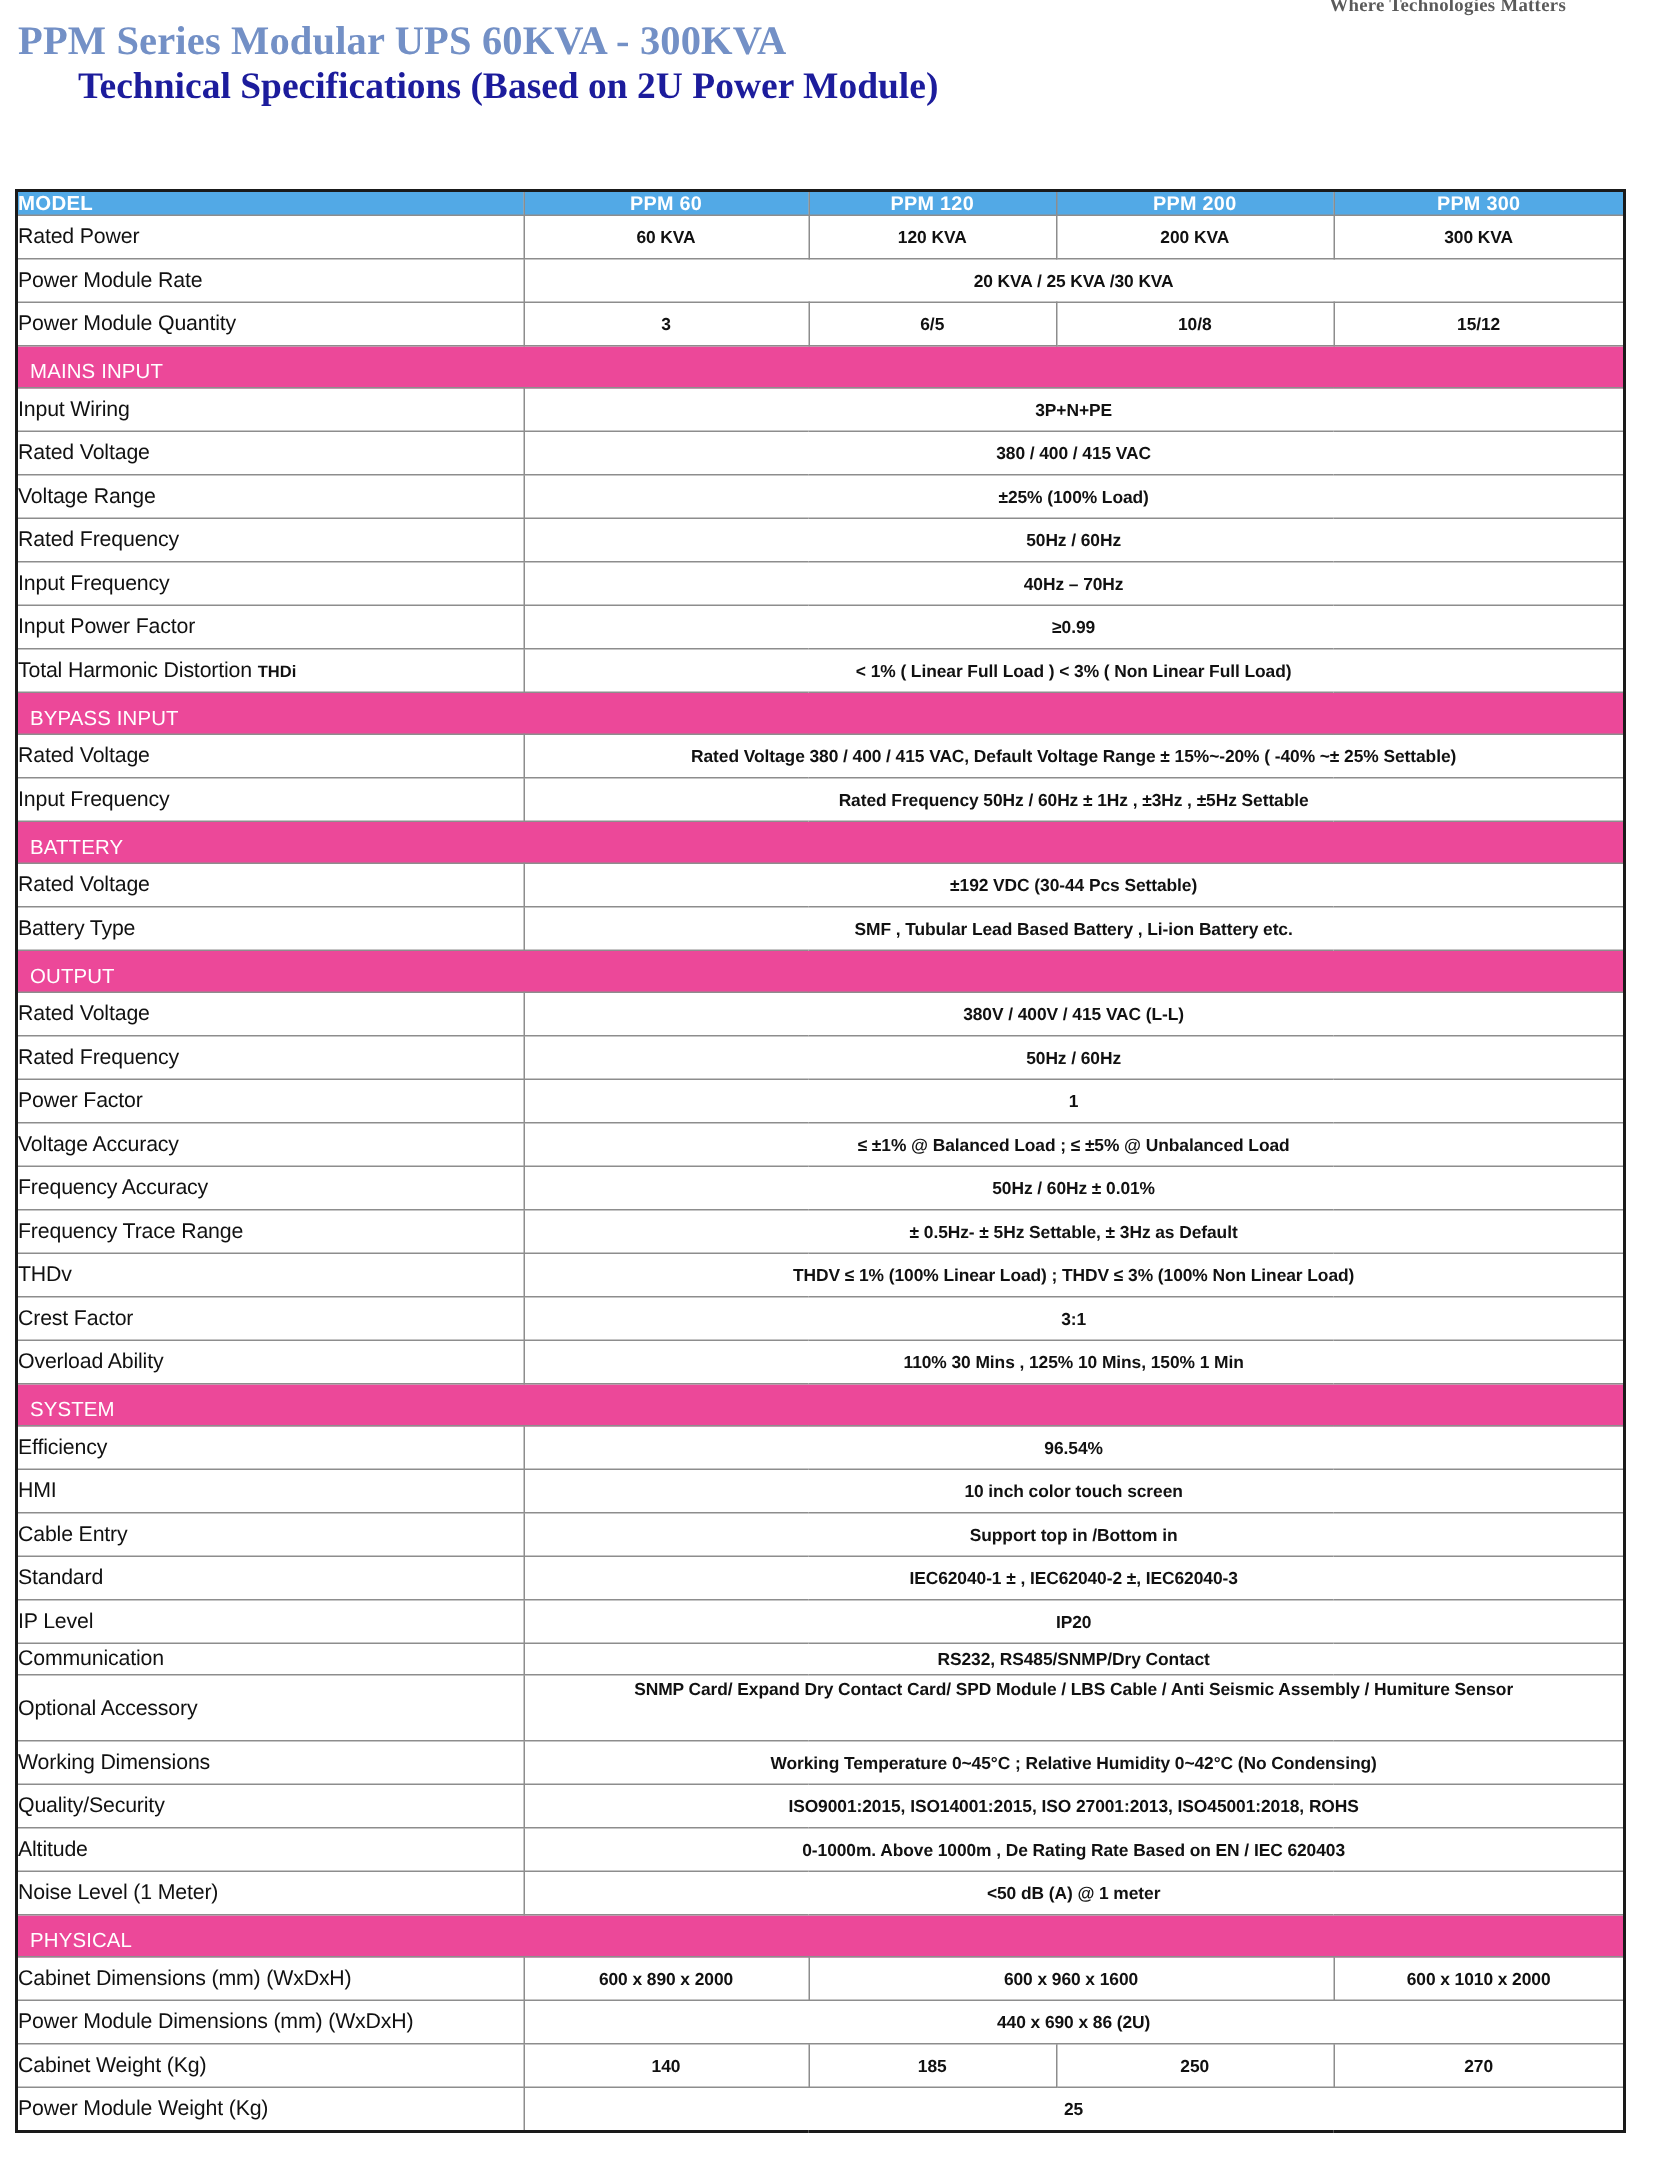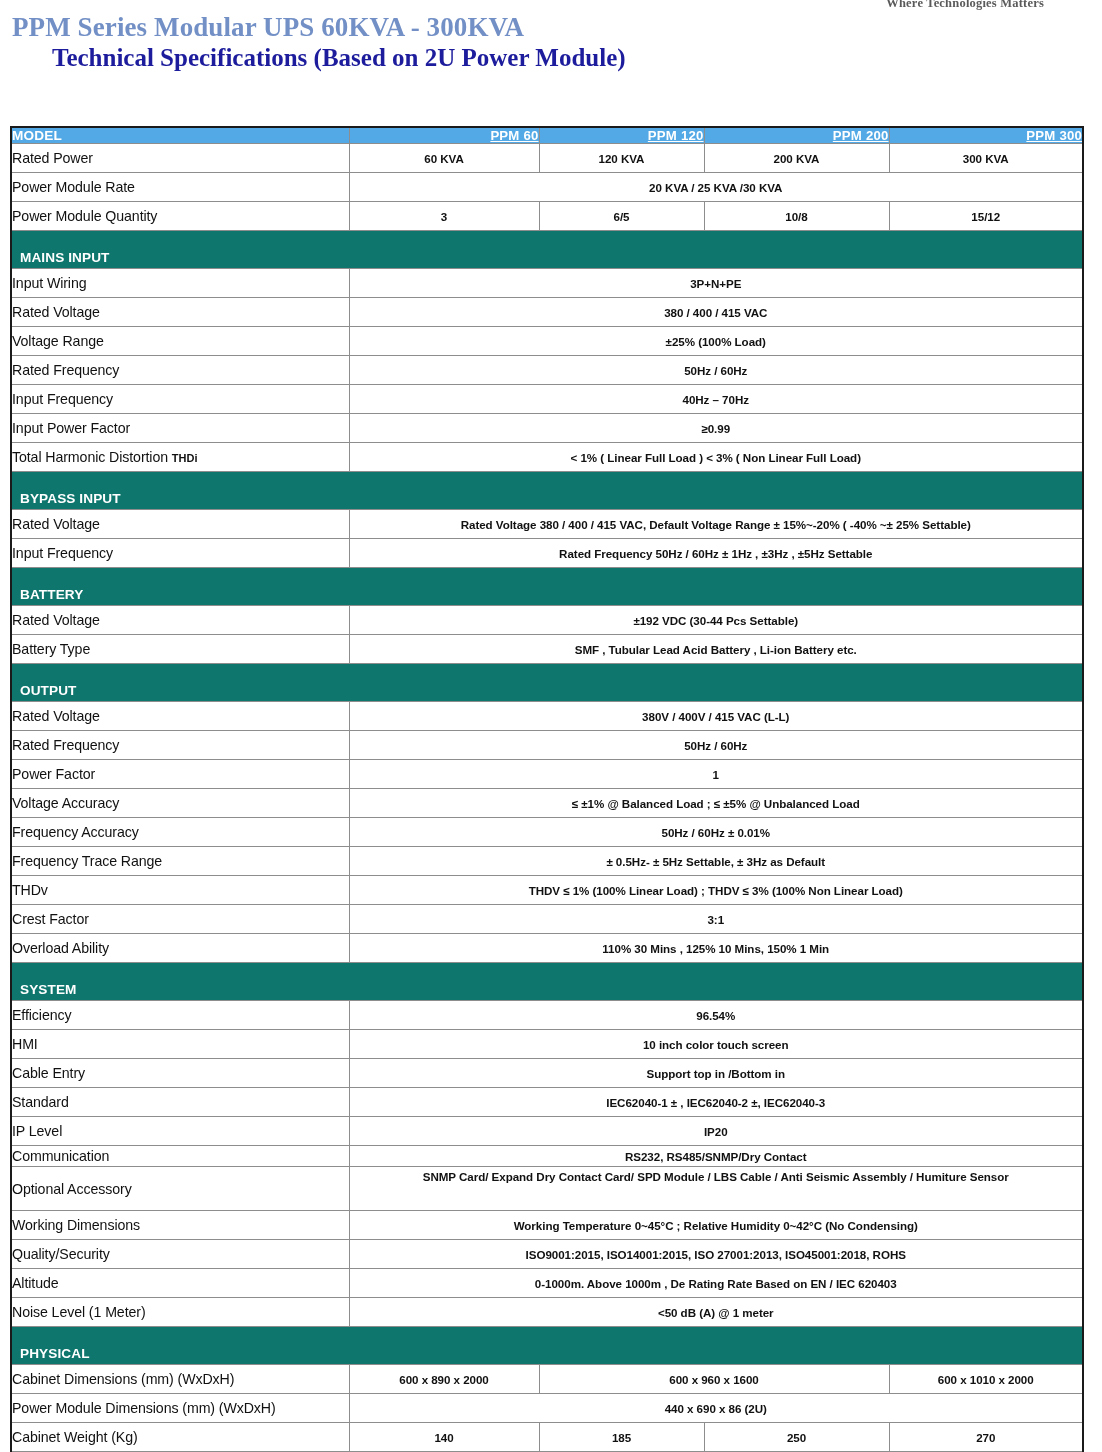--- a/index.html
+++ b/index.html
@@ -81,46 +81,45 @@
   }
   td.val {
     font-size: 11.6px;
     font-weight: bold;
     color: #111;
     text-align: center;
     padding: 4px 3px;
     letter-spacing: -0.05px;
   }
   tr.section td {
-    background: #0f766e;
+    background: #ec4899;
     color: #ffffff;
     font-size: 13.6px;
-    font-weight: bold;
-    padding: 19px 0 3px 8px;
+    font-weight: normal;
+    padding: 9px 0 3px 8px;
     letter-spacing: 0.1px;
     border-left: 1px solid #52a9e6;
     border-right: 1px solid #52a9e6;
   }
   tr.header td {
     background: #52a9e6;
     color: #ffffff;
     font-weight: bold;
     letter-spacing: 0.2px;
     margin-left: 17px;
   }
   td.hdr-model {
     font-size: 13.6px;
     text-align: left;
     padding: 5px 0 5px 8px;
   }
   td.hdr-col {
     font-size: 13.2px;
-    text-align: right;
+    text-align: center;
     padding: 5px 0;
-    text-decoration: underline;
   }
   .r-tall td { height: 28px; }
   .r-short td { height: 20px; }
   .r-xtall td { height: 40px; }
   td.val.top { vertical-align: top; padding-top: 3px; }
 </style>
 </head>
 <body>
 
 <div class="page">
@@ -210,21 +209,21 @@
         </tr>
         <tr class="section">
           <td colspan="5">BATTERY</td>
         </tr>
         <tr class="r-tall">
           <td class="label"><span>Rated  Voltage</span></td>
           <td class="val" colspan="4">±192 VDC (30-44 Pcs Settable)</td>
         </tr>
         <tr class="r-tall">
           <td class="label"><span>Battery  Type</span></td>
-          <td class="val" colspan="4">SMF , Tubular Lead Acid Battery , Li-ion Battery etc.</td>
+          <td class="val" colspan="4">SMF , Tubular Lead Based Battery , Li-ion Battery etc.</td>
         </tr>
         <tr class="section">
           <td colspan="5">OUTPUT</td>
         </tr>
         <tr class="r-tall">
           <td class="label"><span>Rated Voltage</span></td>
           <td class="val" colspan="4">380V / 400V / 415 VAC (L-L)</td>
         </tr>
         <tr class="r-tall">
           <td class="label"><span>Rated Frequency</span></td>

